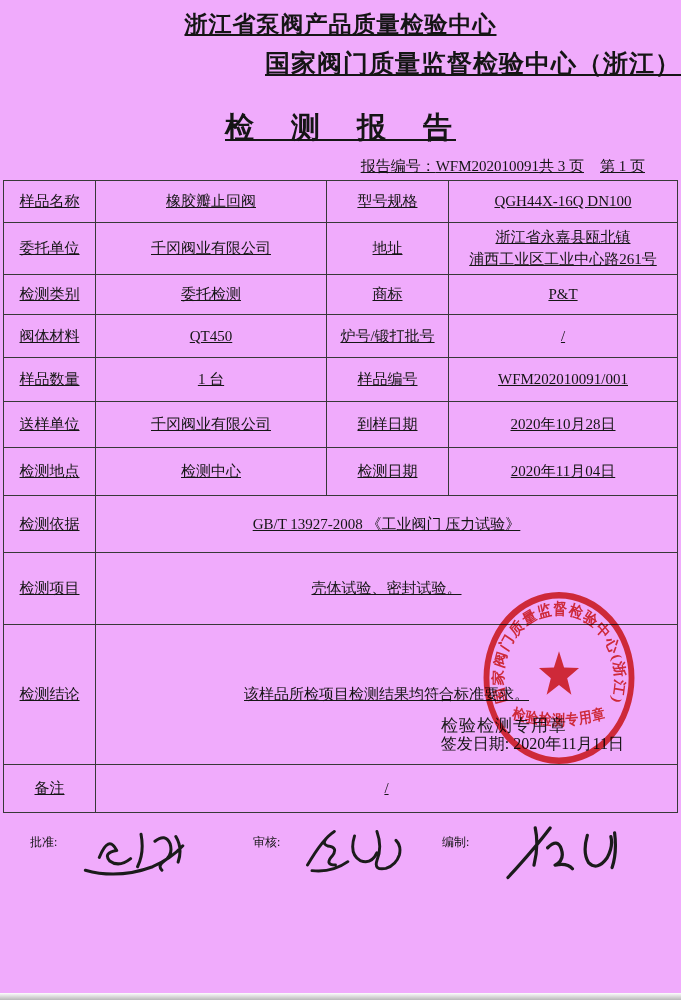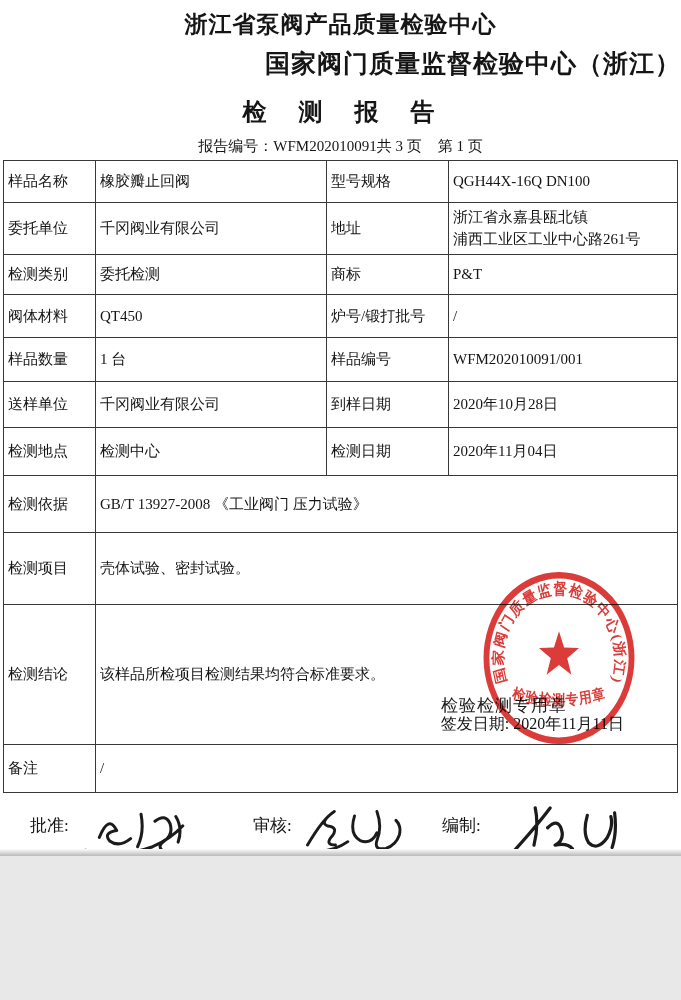--- a/index.html
+++ b/index.html
@@ -1,42 +1,43 @@
 <!DOCTYPE html>
 <html style="--stamp-color: #d9302c;"><head>
 <meta charset="utf-8">
 <style>
   :root { --stamp-color: #d9302c; --ink: #151515; --line: #383838; }
   * { box-sizing: border-box; margin: 0; padding: 0; }
   html,body { background: #e8e8e8; }
   .page {
     position: relative;
-    width: 681px; height: 856px;
+    width: 681px; height: 1000px;
     margin: 0 auto;
-    background: #ffffff;
+    background: #f0abfc;
     font-family: "Liberation Serif", "DejaVu Serif", serif;
     color: var(--ink);
     overflow: hidden;
+    text-decoration: underline;
   }
   .org1 { text-align: center; font-size: 23px; font-weight: 700; padding-top: 9px; letter-spacing: 1px; }
   .org2 { text-align: right; font-size: 25px; font-weight: 700; margin-top: 7px; letter-spacing: 1px; }
-  .doc-title { text-align: center; font-size: 24px; font-weight: 700; margin-top: 16px; letter-spacing: 4px; }
+  .doc-title { text-align: center; font-size: 29px; font-weight: 700; margin-top: 28px; letter-spacing: 4px; }
   .report-meta {
-    display: flex; justify-content: center; align-items: flex-end;
+    display: flex; justify-content: flex-end; align-items: flex-end;
     margin: 9px 36px 4px 36px; font-size: 15px;
   }
   .page-info span + span { margin-left: 16px; }
 
   table.report {
     border-collapse: collapse; table-layout: fixed;
     width: 674px; margin-left: 3px;
   }
   table.report td {
     border: 1.6px solid var(--line);
-    vertical-align: middle;
+    text-align: center; vertical-align: middle;
     font-size: 15px; padding: 2px 4px;
   }
   td.small { font-size: 14px; line-height: 1.42; white-space: pre-line; }
   td.cell-left { text-align: left; vertical-align: top; padding: 13px 10px 4px 14px; }
   tr.r1 td{height:42px} tr.r2 td{height:52px} tr.r3 td{height:38px} tr.r4 td{height:52px}
   tr.r5 td{height:40px} tr.r6 td{height:44px} tr.r7 td{height:43px} tr.r8 td{height:44px}
   tr.r9 td{height:46px} tr.r10 td{height:48px} tr.r11 td{height:57px} tr.r12 td{height:72px}
   tr.r13 td{height:140px} tr.r14 td{height:48px}
 
   td.conclusion-cell { position: relative; }
@@ -48,21 +49,21 @@
     position: absolute; right: 53px; bottom: 9px;
     font-size: 16px; color: #141414; z-index: 1; white-space: nowrap;
   }
   svg.stamp {
     position: absolute; right: 40px; top: -36px;
     width: 156px; height: 178px;
     z-index: 3; mix-blend-mode: multiply; opacity: 0.94;
   }
 
   .footer { position: relative; height: 64px; margin-top: 3px; }
-  .sig-group { position: absolute; top: 18px; font-size: 17px; }
+  .sig-group { position: absolute; top: 18px; font-size: 12px; }
   .sig-group .sig { position: absolute; top: -16px; left: 38px; }
   .g1 { left: 30px; } .g2 { left: 253px; } .g3 { left: 442px; }
   .sig path { fill: none; stroke: #1b1b1b; stroke-width: 2.6; stroke-linecap: round; stroke-linejoin: round; }
   .scan-edge {
     position: absolute; left: 0; right: 0; bottom: 0; height: 7px;
     background: linear-gradient(#fdfdfd, #b9b9b9);
   }
 </style>
 </head>
 <body>

